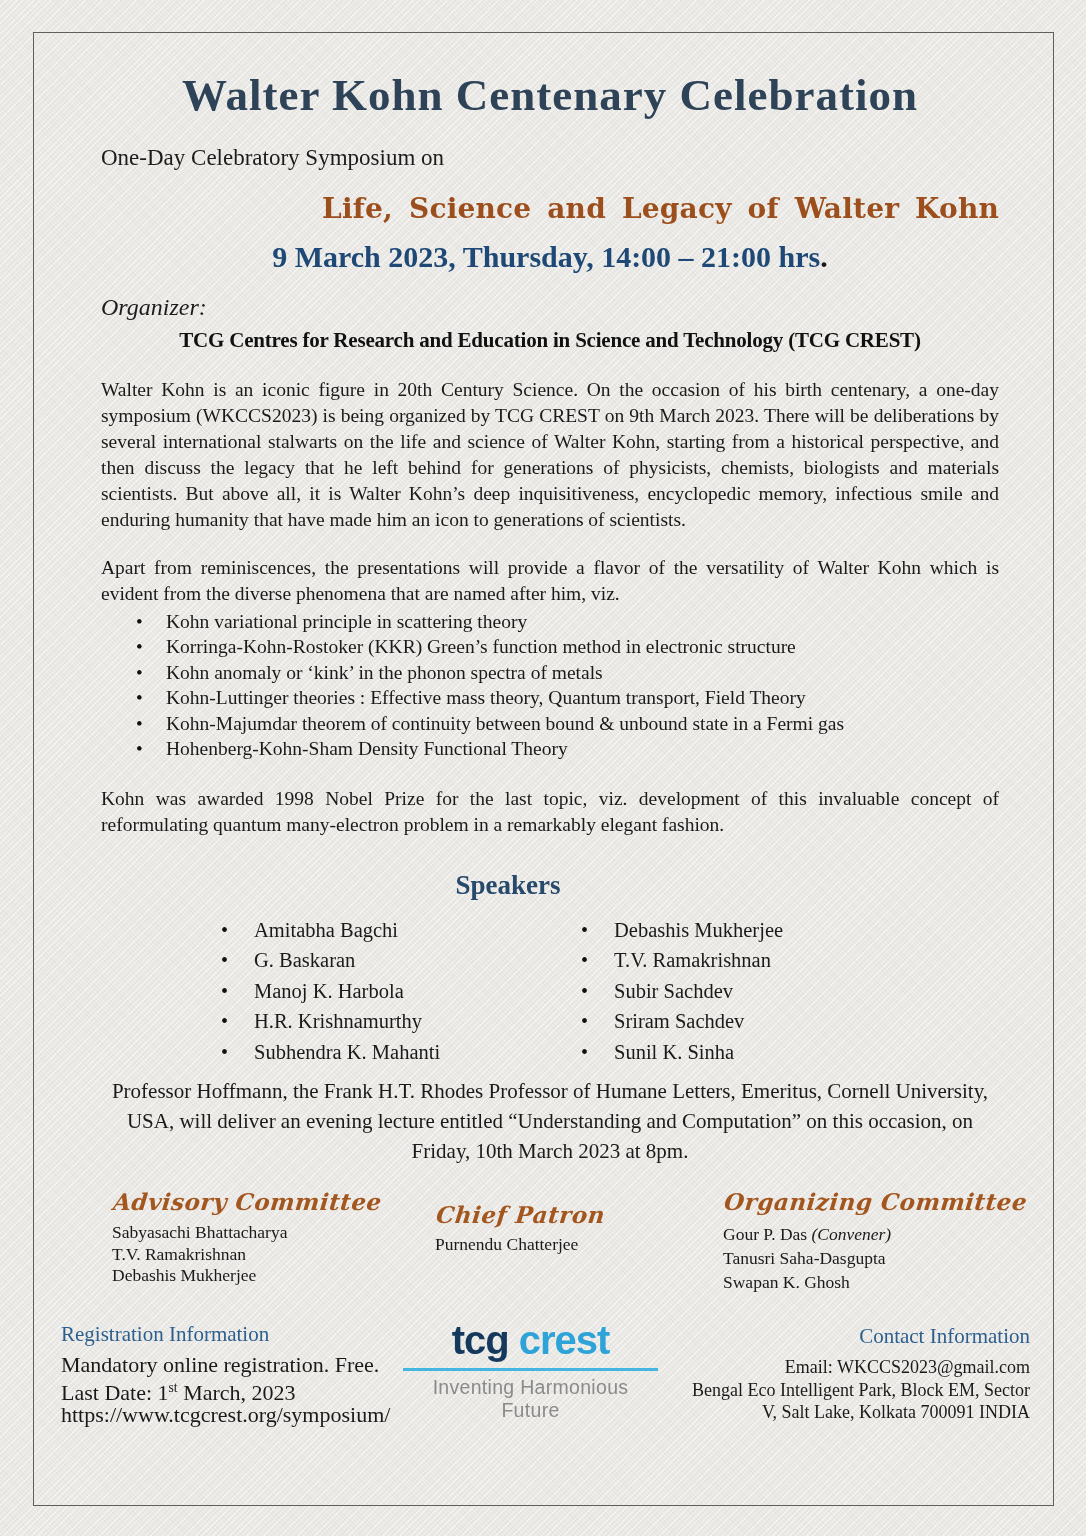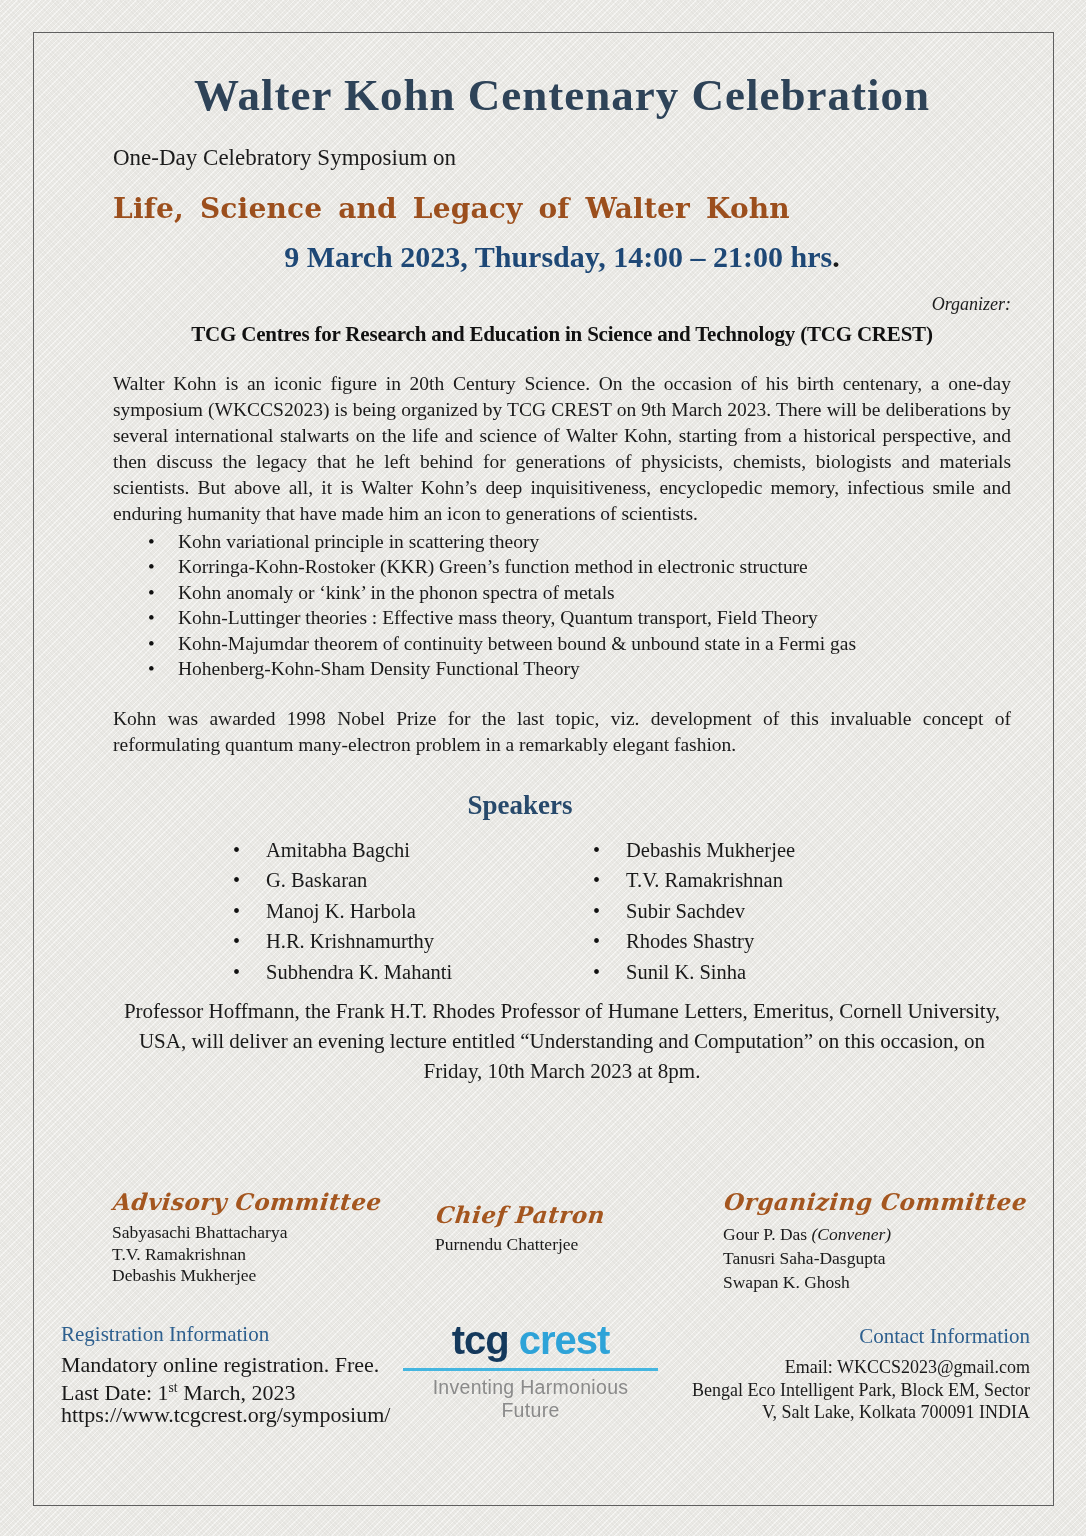--- a/index.html
+++ b/index.html
@@ -13,45 +13,45 @@
       repeating-linear-gradient(135deg, rgba(255,255,255,0.55) 0 1px, transparent 1px 4px);
     font-family:"Liberation Serif", serif;
     color:#1a1a1a;
     overflow:hidden;
   }
   .frame{
     position:absolute;left:33px;top:32px;width:1019px;height:1472px;
     border:1px solid #5f5f5f;
   }
   .content{
-    position:absolute;left:113px;top:70px;width:898px;
+    position:absolute;left:101px;top:70px;width:898px;
   }
   .title{
     margin:0;text-align:center;
     font-size:45px;font-weight:bold;color:#2e4358;
     letter-spacing:1px;line-height:1.15;
   }
   .subtitle{
     margin-top:23px;
     font-size:23px;color:#1c1c1c;
   }
   .theme{
-    margin-top:21px;text-align:left;
+    margin-top:21px;text-align:right;
     font-family:"DejaVu Serif", serif;
     font-size:28px;font-weight:bold;color:#9c4f1d;
     word-spacing:6px;letter-spacing:0.2px;
   }
   .datetime{
     margin-top:15px;text-align:center;
     font-size:30px;font-weight:bold;color:#1e4876;
   }
   .datetime .period{color:#1a1a1a;}
   .organizer-label{
-    margin-top:20px;text-align:right;
-    font-size:18px;font-style:italic;color:#1c1c1c;
+    margin-top:20px;text-align:left;
+    font-size:24px;font-style:italic;color:#1c1c1c;
   }
   .organizer{
     margin-top:7px;text-align:center;
     font-size:21px;font-weight:bold;color:#111;
     letter-spacing:-0.2px;
   }
   .body-para{
     margin:0;margin-top:24px;
     font-size:19.5px;line-height:26px;
     text-align:justify;
@@ -150,20 +150,21 @@
 
     <div class="theme">Life, Science and Legacy of Walter Kohn</div>
 
     <div class="datetime"><span>9 March 2023, Thursday, 14:00 – 21:00 hrs</span><span class="period">.</span></div>
 
     <div class="organizer-label">Organizer:</div>
     <div class="organizer">TCG Centres for Research and Education in Science and Technology (TCG CREST)</div>
 
     <p class="body-para">Walter Kohn is an iconic figure in 20th Century Science. On the occasion of his birth centenary, a one-day symposium (WKCCS2023) is being organized by TCG CREST on 9th March 2023. There will be deliberations by several international stalwarts on the life and science of Walter Kohn, starting from a historical perspective, and then discuss the legacy that he left behind for generations of physicists, chemists, biologists and materials scientists. But above all, it is Walter Kohn’s deep inquisitiveness, encyclopedic memory, infectious smile and enduring humanity that have made him an icon to generations of scientists.</p>
 
+    <p class="body-para tight">Apart from reminiscences, the presentations will provide a flavor of the versatility of Walter Kohn which is evident from the diverse phenomena that are named after him, viz.</p>
 
     <ul class="phenomena">
       <li>Kohn variational principle in scattering theory</li>
       <li>Korringa-Kohn-Rostoker (KKR) Green’s function method in electronic structure</li>
       <li>Kohn anomaly or ‘kink’ in the phonon spectra of metals</li>
       <li>Kohn-Luttinger theories : Effective mass theory, Quantum transport, Field Theory</li>
       <li>Kohn-Majumdar theorem of continuity between bound &amp; unbound state in a Fermi gas</li>
       <li>Hohenberg-Kohn-Sham Density Functional Theory</li>
     </ul>
 
@@ -176,21 +177,21 @@
         <li>Amitabha Bagchi</li>
         <li>G. Baskaran</li>
         <li>Manoj K. Harbola</li>
         <li>H.R. Krishnamurthy</li>
         <li>Subhendra K. Mahanti</li>
       </ul>
       <ul class="right">
         <li>Debashis Mukherjee</li>
         <li>T.V. Ramakrishnan</li>
         <li>Subir Sachdev</li>
-        <li>Rhodes Shastry</li>
+        <li>Sriram Sachdev</li>
         <li>Sunil K. Sinha</li>
       </ul>
     </div>
 
     <div class="hoffmann-lines">
       <div>Professor Hoffmann, the Frank H.T. Rhodes Professor of Humane Letters, Emeritus, Cornell University,</div>
       <div>USA, will deliver an evening lecture entitled “Understanding and Computation” on this occasion, on</div>
       <div>Friday, 10th March 2023 at 8pm.</div>
     </div>
   </div>

